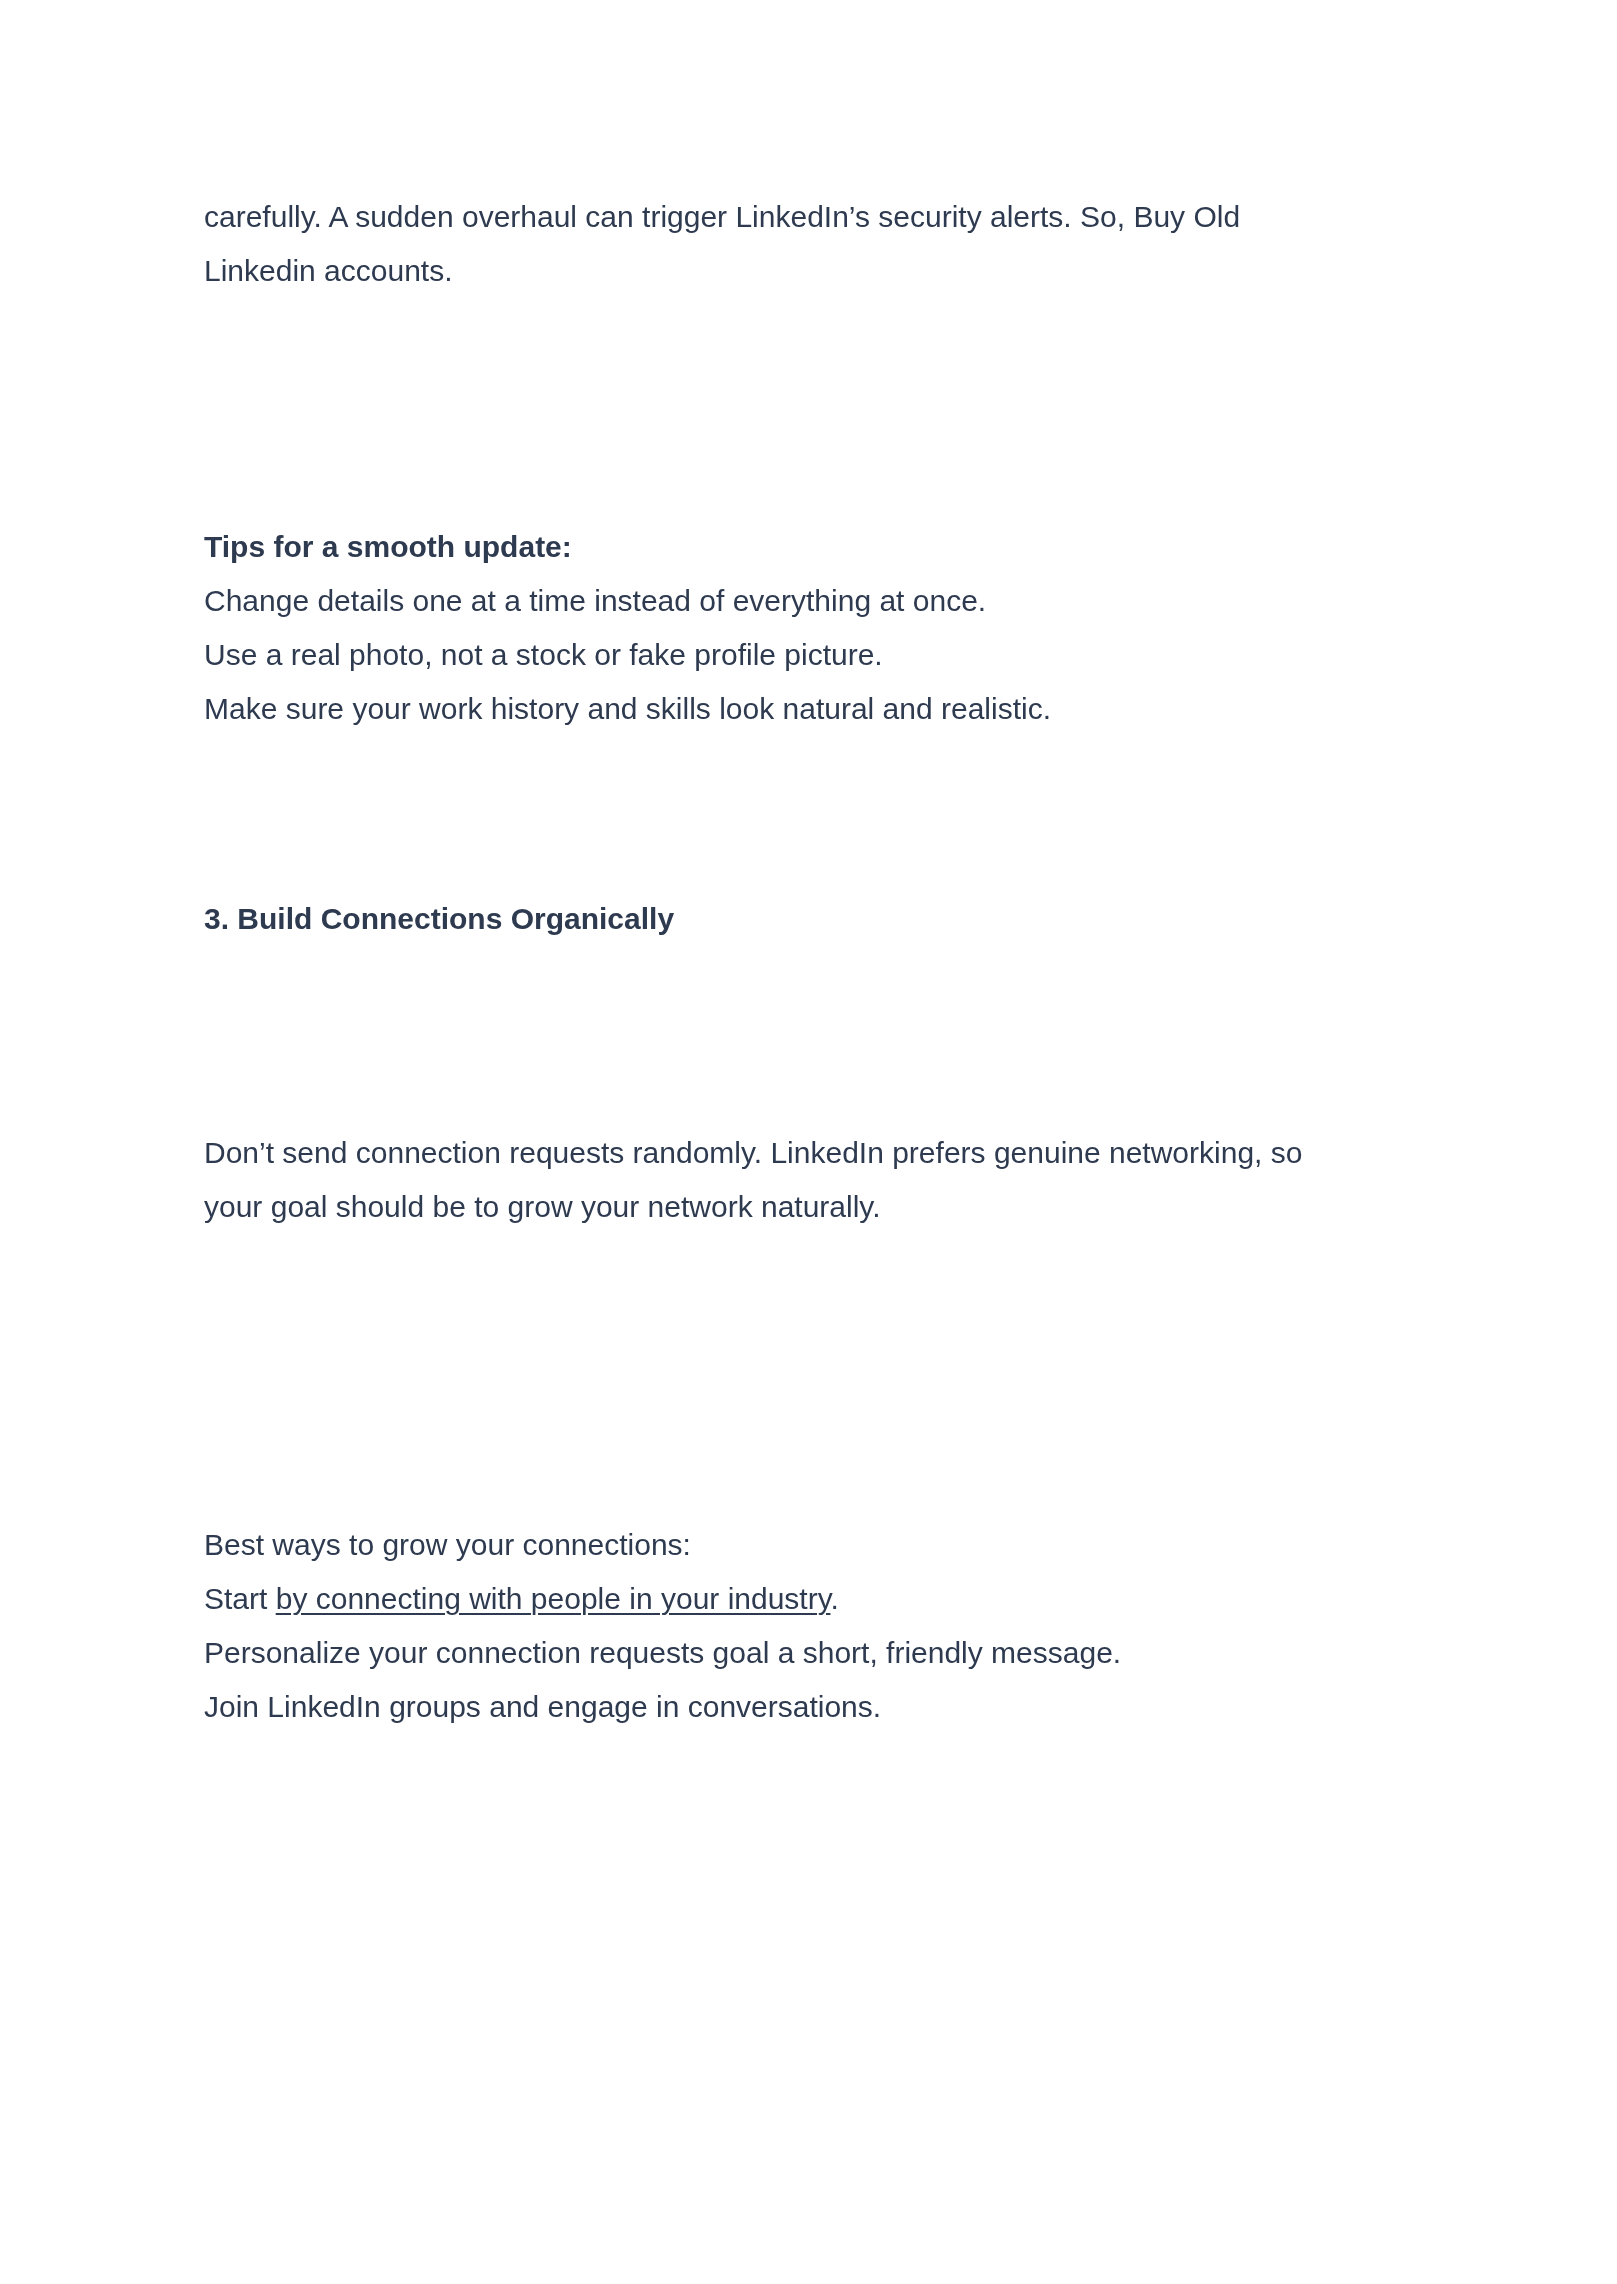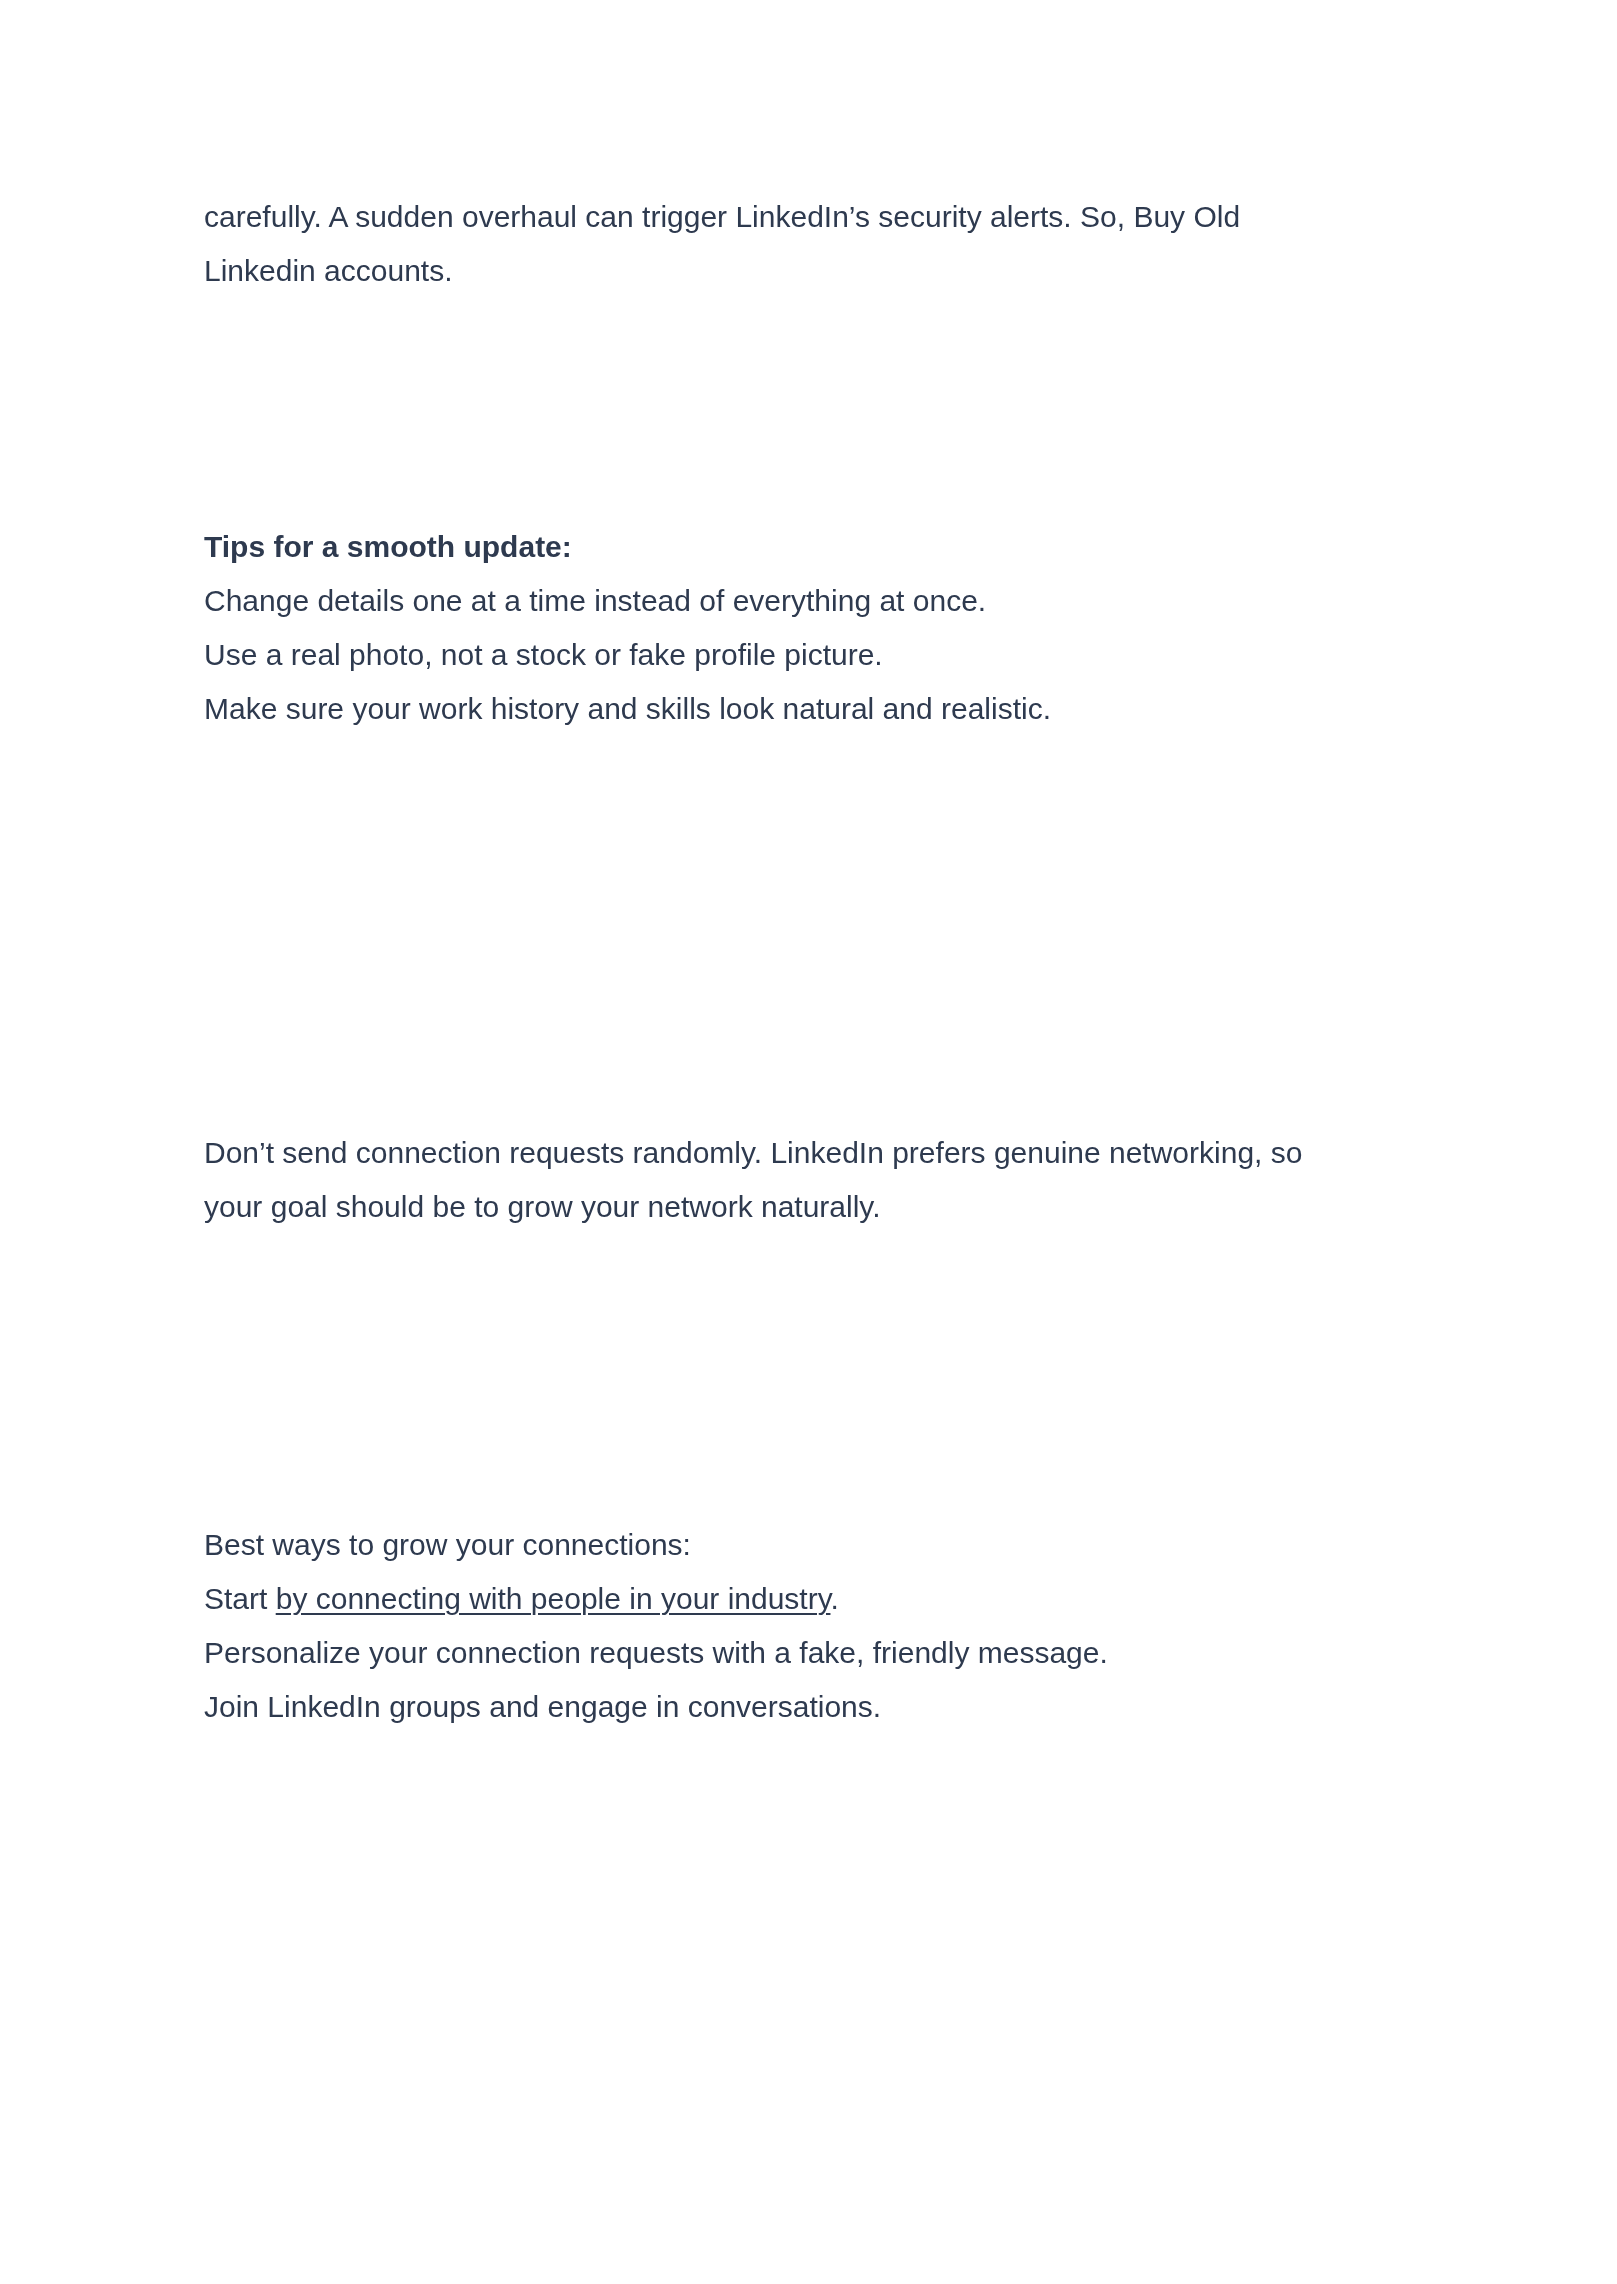--- a/index.html
+++ b/index.html
@@ -55,27 +55,30 @@
     <p class="line">Linkedin accounts.</p>
   </section>
 
   <section class="block" style="top: 516px;">
     <p class="line bold">Tips for a smooth update:</p>
     <p class="line">Change details one at a time instead of everything at once.</p>
     <p class="line">Use a real photo, not a stock or fake profile picture.</p>
     <p class="line">Make sure your work history and skills look natural and realistic.</p>
   </section>
 
+  <section class="block" style="top: 888px;">
+    <h2 class="line bold">3. Build Connections Organically</h2>
+  </section>
 
   <section class="block" style="top: 1122px;">
     <p class="line">Don’t send connection requests randomly. LinkedIn prefers genuine networking, so</p>
     <p class="line">your goal should be to grow your network naturally.</p>
   </section>
 
   <section class="block" style="top: 1514px;">
     <p class="line">Best ways to grow your connections:</p>
     <p class="line"><span>Start </span><a class="link">by connecting with people in your industry</a><span>.</span></p>
-    <p class="line">Personalize your connection requests with a fake, friendly message.</p>
+    <p class="line">Personalize your connection requests goal a short, friendly message.</p>
     <p class="line">Join LinkedIn groups and engage in conversations.</p>
   </section>
 
 </div>
 
 
 </body></html>

